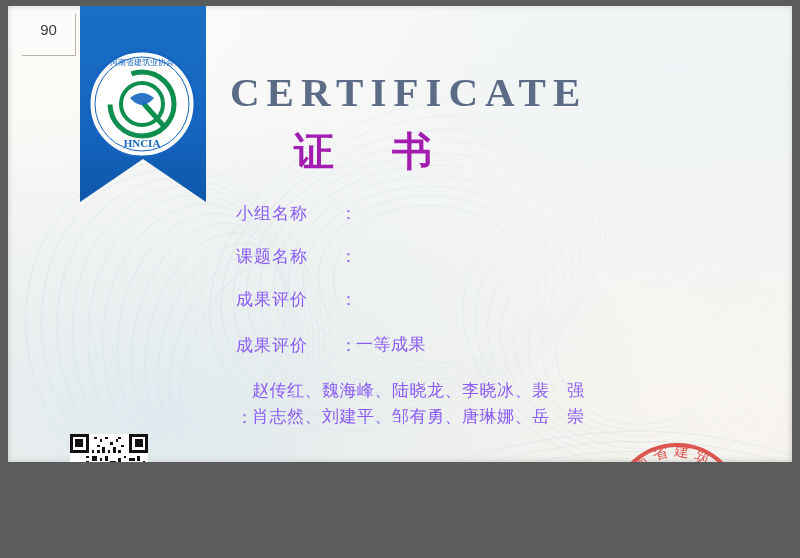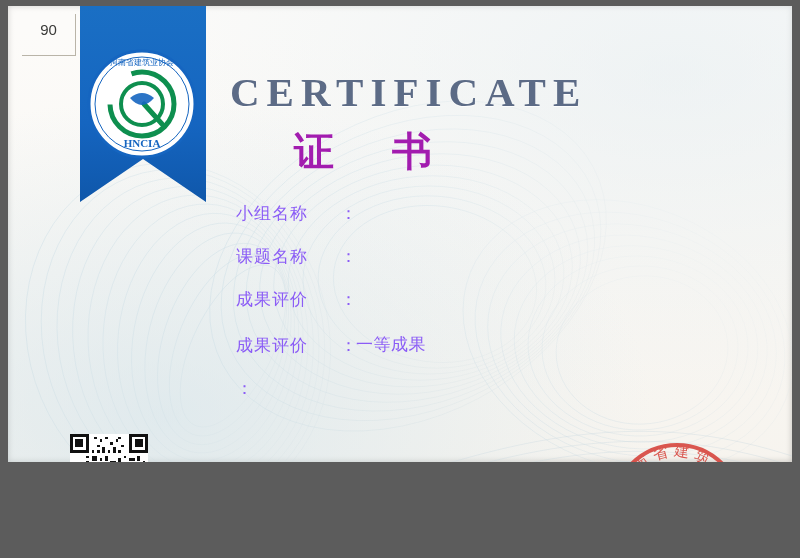--- a/index.html
+++ b/index.html
@@ -500,20 +500,24 @@
       </div>
 
       <div class="field-row">
         <span class="field-label">成果评价</span>
         <span class="field-colon">：</span>
         <span class="field-value">一等成果</span>
       </div>
 
       <div class="field-row">
         <span class="field-colon">：</span>
+        <span class="field-value">
+          <span>赵传红、魏海峰、陆晓龙、李晓冰、裴　强</span>
+          <span class="line2">肖志然、刘建平、邹有勇、唐琳娜、岳　崇</span>
+        </span>
       </div>
 
     </div>
 
     <svg class="qr" viewBox="0 0 29 29" shape-rendering="crispEdges">
       <rect width="29" height="29" fill="#ffffff"></rect>
       <g fill="#111111">
 
         <rect x="0" y="0" width="7" height="1"></rect>
           <rect x="0" y="6" width="7" height="1"></rect>

